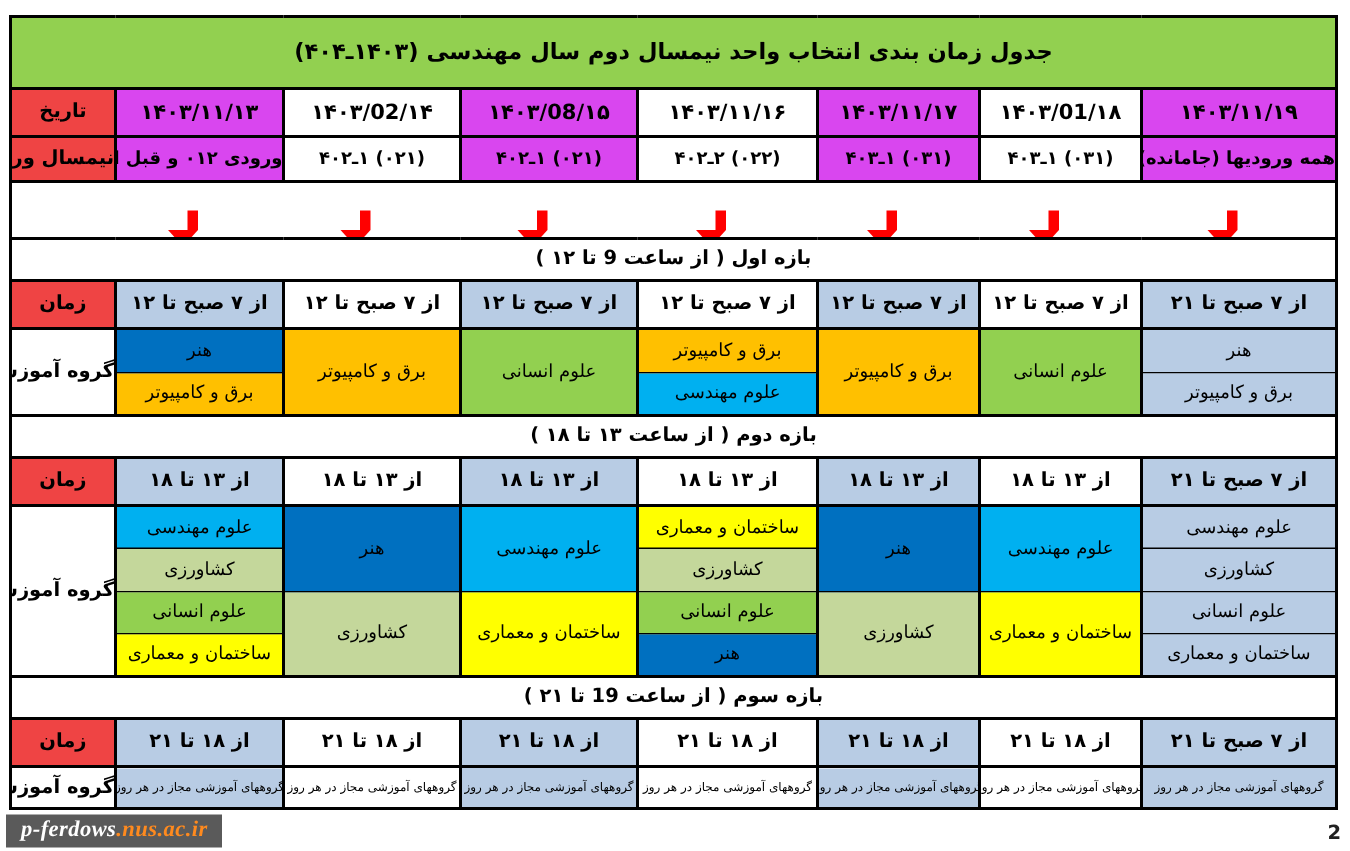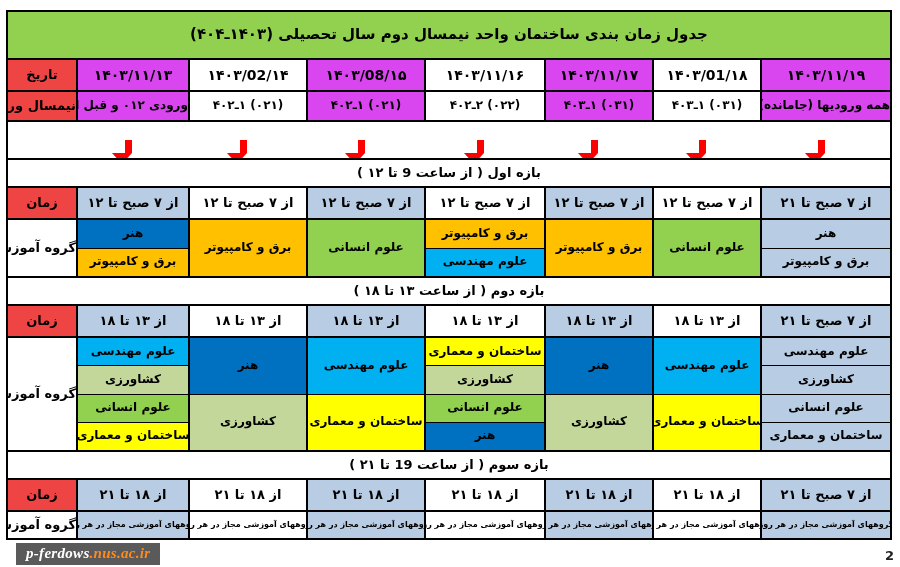--- a/index.html
+++ b/index.html
@@ -77,32 +77,32 @@
   
   .time-row td{height:30px;font-size:13px;}
   .tone-soft{background:#B8CCE4;color:#000;}
   
   .grp-cell{padding:0;height:56px;}
   .grp-cell.tall{height:112px;}
   .stack{display:flex;flex-direction:column;width:100%;height:100%;}
   .seg{
     flex:1 1 0;
     display:flex;align-items:center;justify-content:center;
-    font-size:12px;font-weight:bold;color:#000;
+    font-size:12px;font-weight:normal;color:#000;
     border-bottom:1px solid #000;
     white-space:nowrap;
   }
   .seg:last-child{border-bottom:none;}
   .rowlabel{background:#ffffff;font-size:13px;}
   
   .tiny .seg{font-size:8px;}
   .b3-cell{height:26px;}
   
   .watermark{
-    position:absolute;left:16px;bottom:2px;
+    position:absolute;left:4px;bottom:2px;
     background:#5a5a5a;
     padding:2px 10px 3px 10px;
     font-family:"Liberation Serif","DejaVu Serif",serif;
     font-style:italic;font-weight:bold;font-size:15px;
     direction:ltr;
     letter-spacing:.3px;
   }
   .wm-a{color:#ffffff;}
   .wm-b{color:#ff8a1e;}
   .pagenum{
@@ -122,21 +122,21 @@
         <col style="width:108px">
       <col style="width:120px">
         <col style="width:118px">
         <col style="width:118px">
       <col style="width:112px">
         <col style="width:70px">
     </colgroup>
 
     <tbody>
         <tr>
-      <td class="title-cell" colspan="8">جدول زمان بندی ساختمان واحد نیمسال دوم سال تحصیلی (۱۴۰۳ـ۴۰۴)</td>
+      <td class="title-cell" colspan="8">جدول زمان بندی انتخاب واحد نیمسال دوم سال مهندسی (۱۴۰۳ـ۴۰۴)</td>
     </tr>
 
     <tr class="hdr-date" id="row-date">
           <td class="tone-dark">۱۴۰۳/۱۱/۱۹</td>
           <td class="tone-white">۱۴۰۳/01/۱۸</td>
           <td class="tone-dark">۱۴۰۳/۱۱/۱۷</td>
           <td class="tone-white">۱۴۰۳/۱۱/۱۶</td>
           <td class="tone-dark">۱۴۰۳/08/۱۵</td>
           <td class="tone-white">۱۴۰۳/02/۱۴</td>
           <td class="tone-dark">۱۴۰۳/۱۱/۱۳</td>

